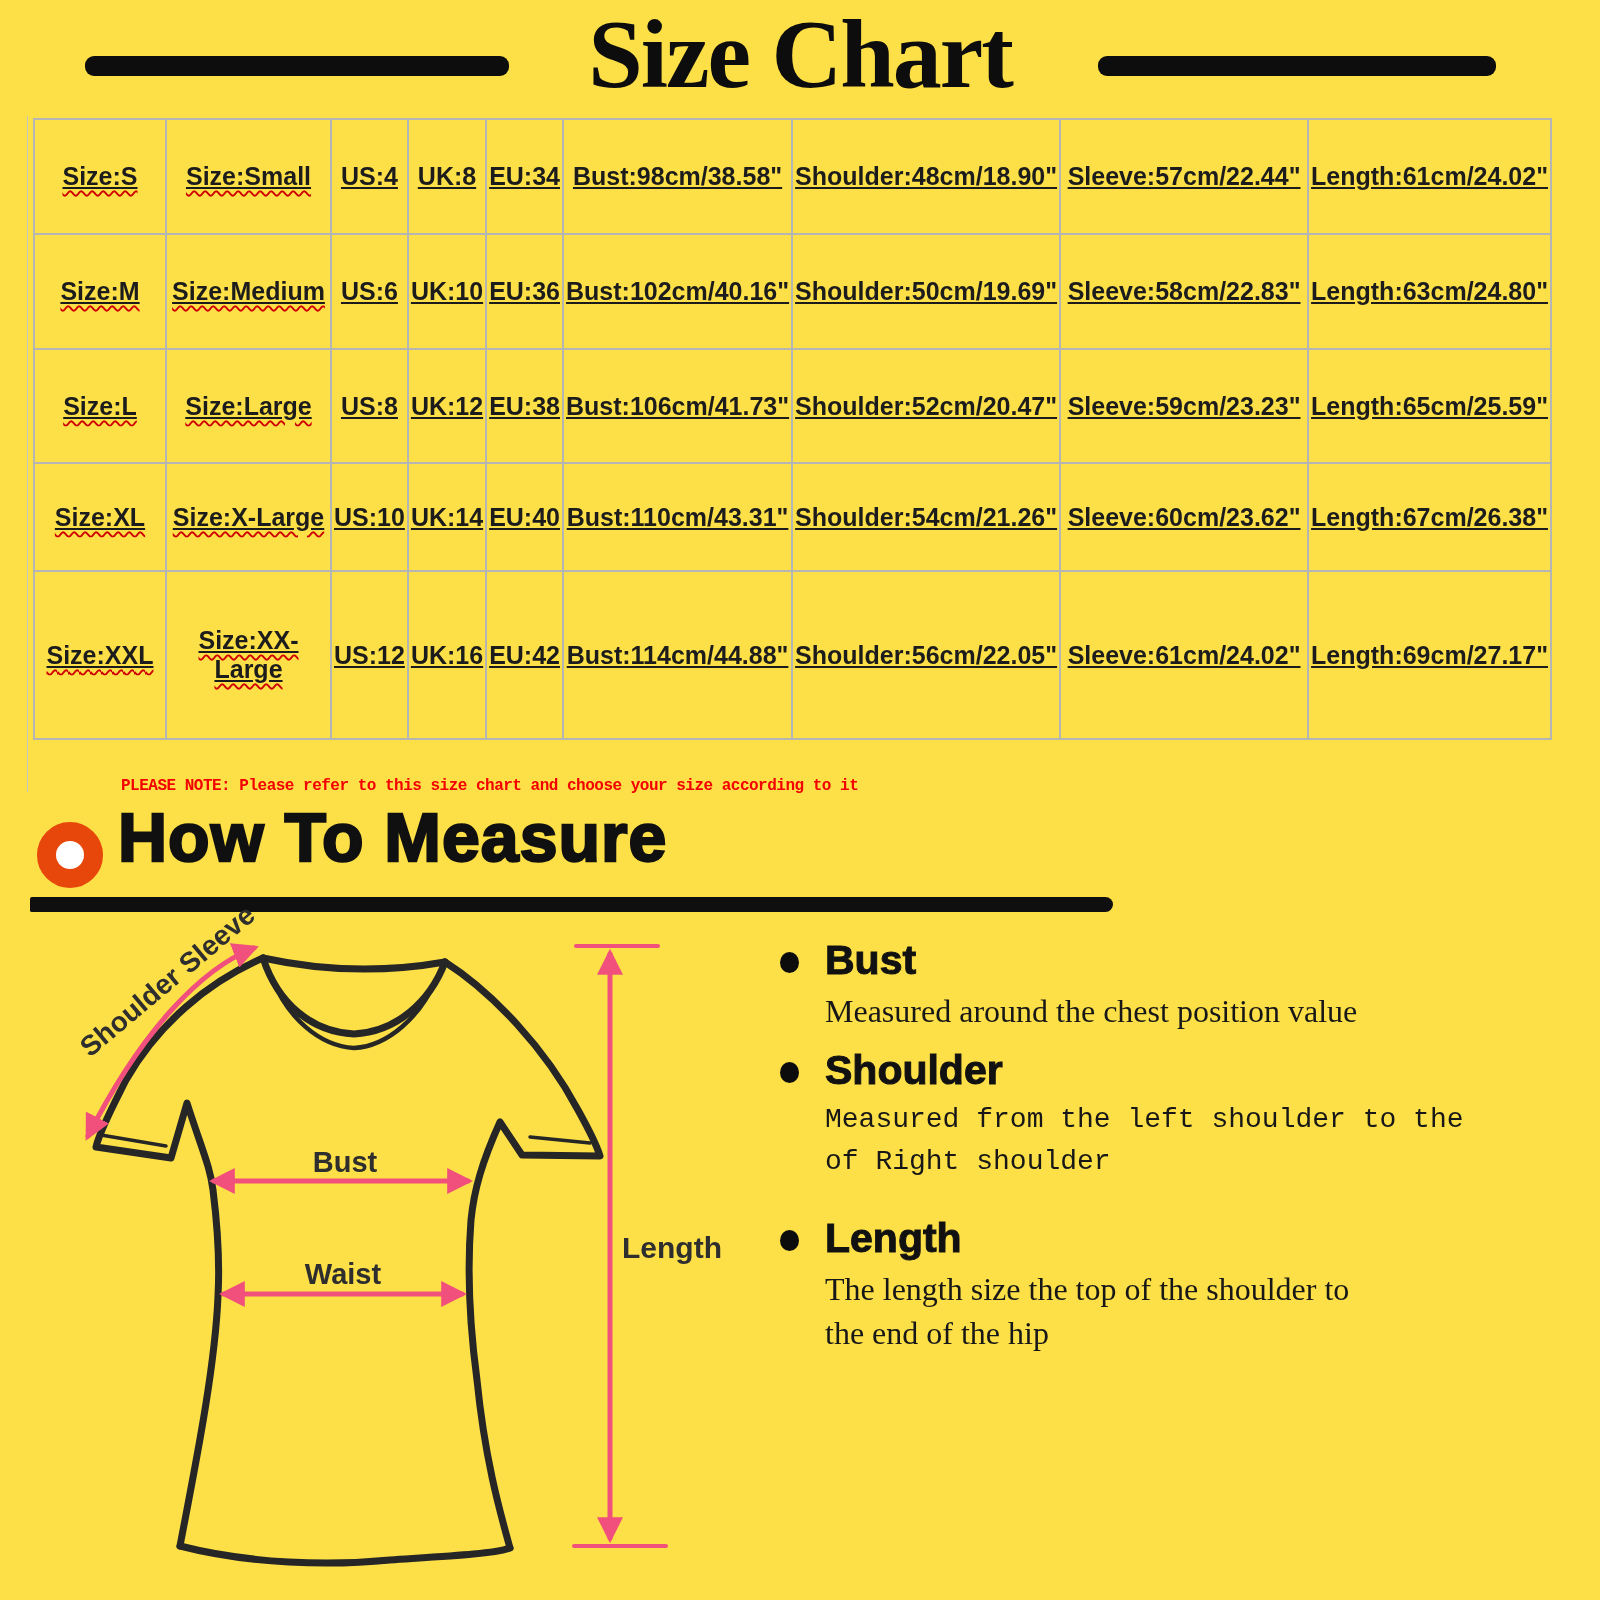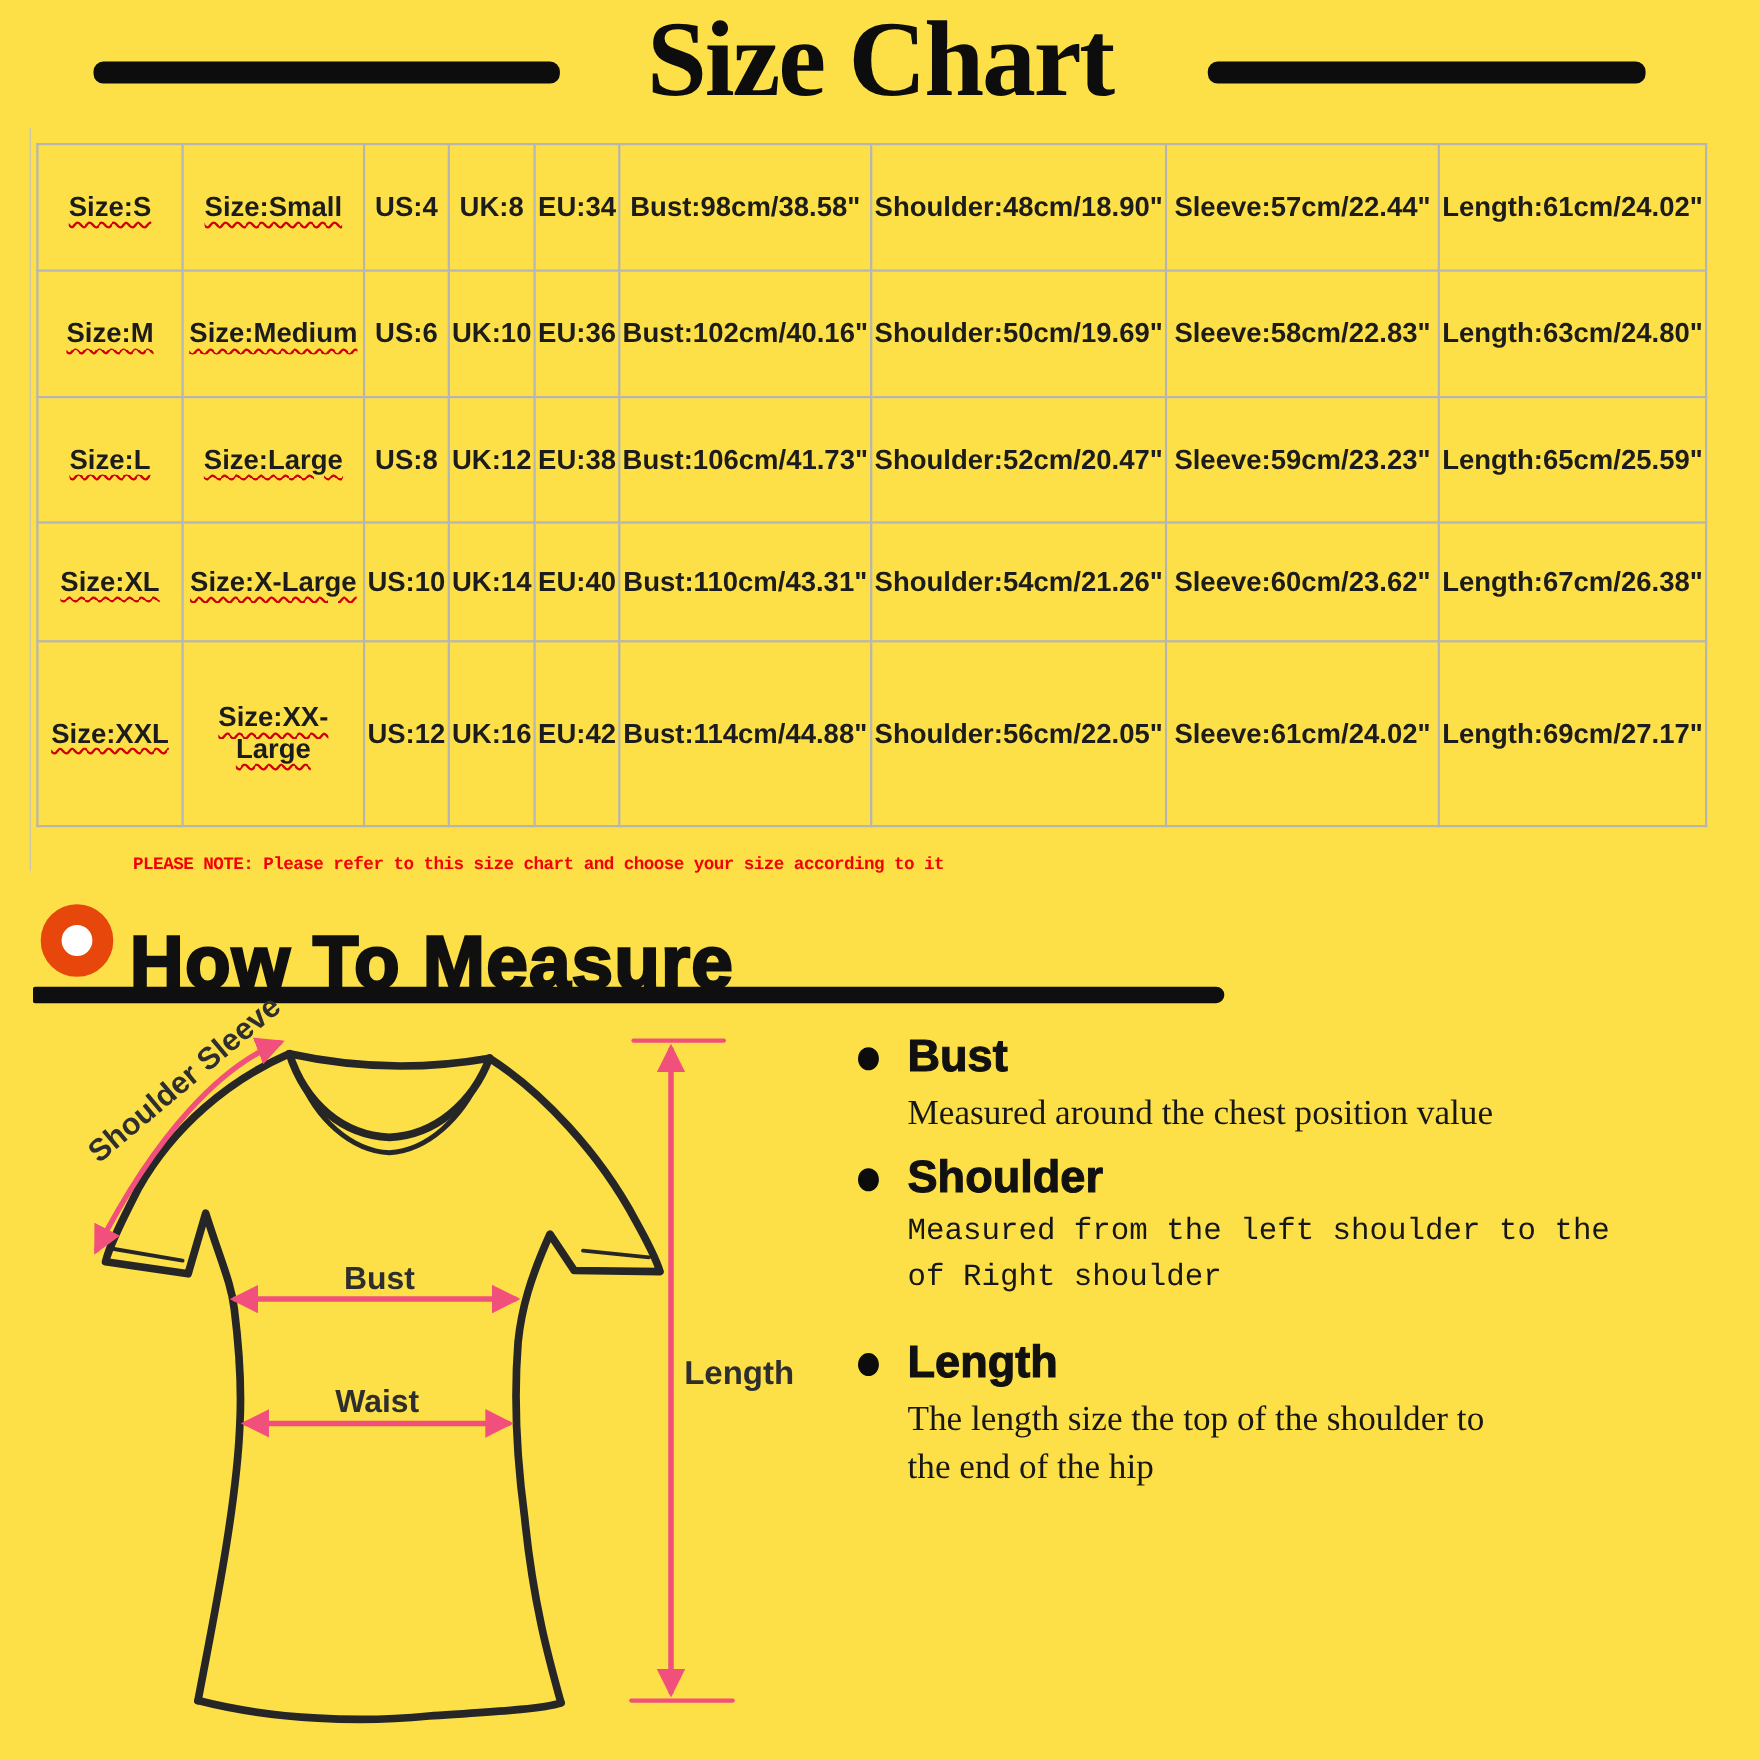--- a/index.html
+++ b/index.html
@@ -9,37 +9,37 @@
   
   .title{position:absolute;top:0;left:0;width:100%;text-align:center;
          font-family:"Liberation Serif",serif;font-weight:bold;font-size:98px;
          letter-spacing:-2px;color:#0d0d0d;line-height:108px;}
   .bar{position:absolute;top:56px;height:20px;background:#0d0d0d;border-radius:9px;}
   .bar-left{left:85px;width:424px;}
   .bar-right{left:1098px;width:398px;}
 
   
   .table-edge{position:absolute;left:27px;top:116px;width:1px;height:676px;background:#c4c4c4;}
-  table.size{position:absolute;left:33px;top:130px;border-collapse:collapse;table-layout:fixed;}
+  table.size{position:absolute;left:33px;top:118px;border-collapse:collapse;table-layout:fixed;text-decoration:underline;}
   table.size td{border:2px solid #b5b5b5;text-align:center;vertical-align:middle;
                 font-weight:bold;font-size:25px;color:#1c1c1c;padding:0 2px;
                 white-space:nowrap;overflow:visible;}
   table.size td.wrap{white-space:normal;line-height:1.15;}
   .sq{text-decoration:underline wavy #cf0000;text-decoration-thickness:1.5px;text-underline-offset:5px;}
 
   
   .note{position:absolute;left:121px;top:777px;font-family:"Liberation Mono",monospace;
         font-weight:bold;font-size:16px;letter-spacing:-0.5px;color:#f30000;white-space:nowrap;}
 
   
   .htm-ring{position:absolute;left:37px;top:822px;width:28px;height:28px;
             border:19px solid #e8470c;border-radius:50%;background:#fff;}
   .htm-heading{position:absolute;left:118px;top:800px;font-size:68px;line-height:1.1;
                font-weight:bold;color:#101010;-webkit-text-stroke:2.4px #101010;
-               letter-spacing:1px;margin-top:38px;}
+               letter-spacing:1px;}
   .htm-bar{position:absolute;left:30px;top:897px;width:1083px;height:15px;background:#0f0f0f;
            border-radius:2px 8px 8px 2px;}
 
   
   .shirt{position:absolute;left:30px;top:900px;}
 
   
   .gitem{position:absolute;left:780px;width:800px;display:flex;align-items:flex-start;}
   .dot{width:19px;height:21px;border-radius:50%;background:#0c0c0c;margin-top:14px;flex:0 0 auto;}
   .gcontent{margin-left:26px;}

